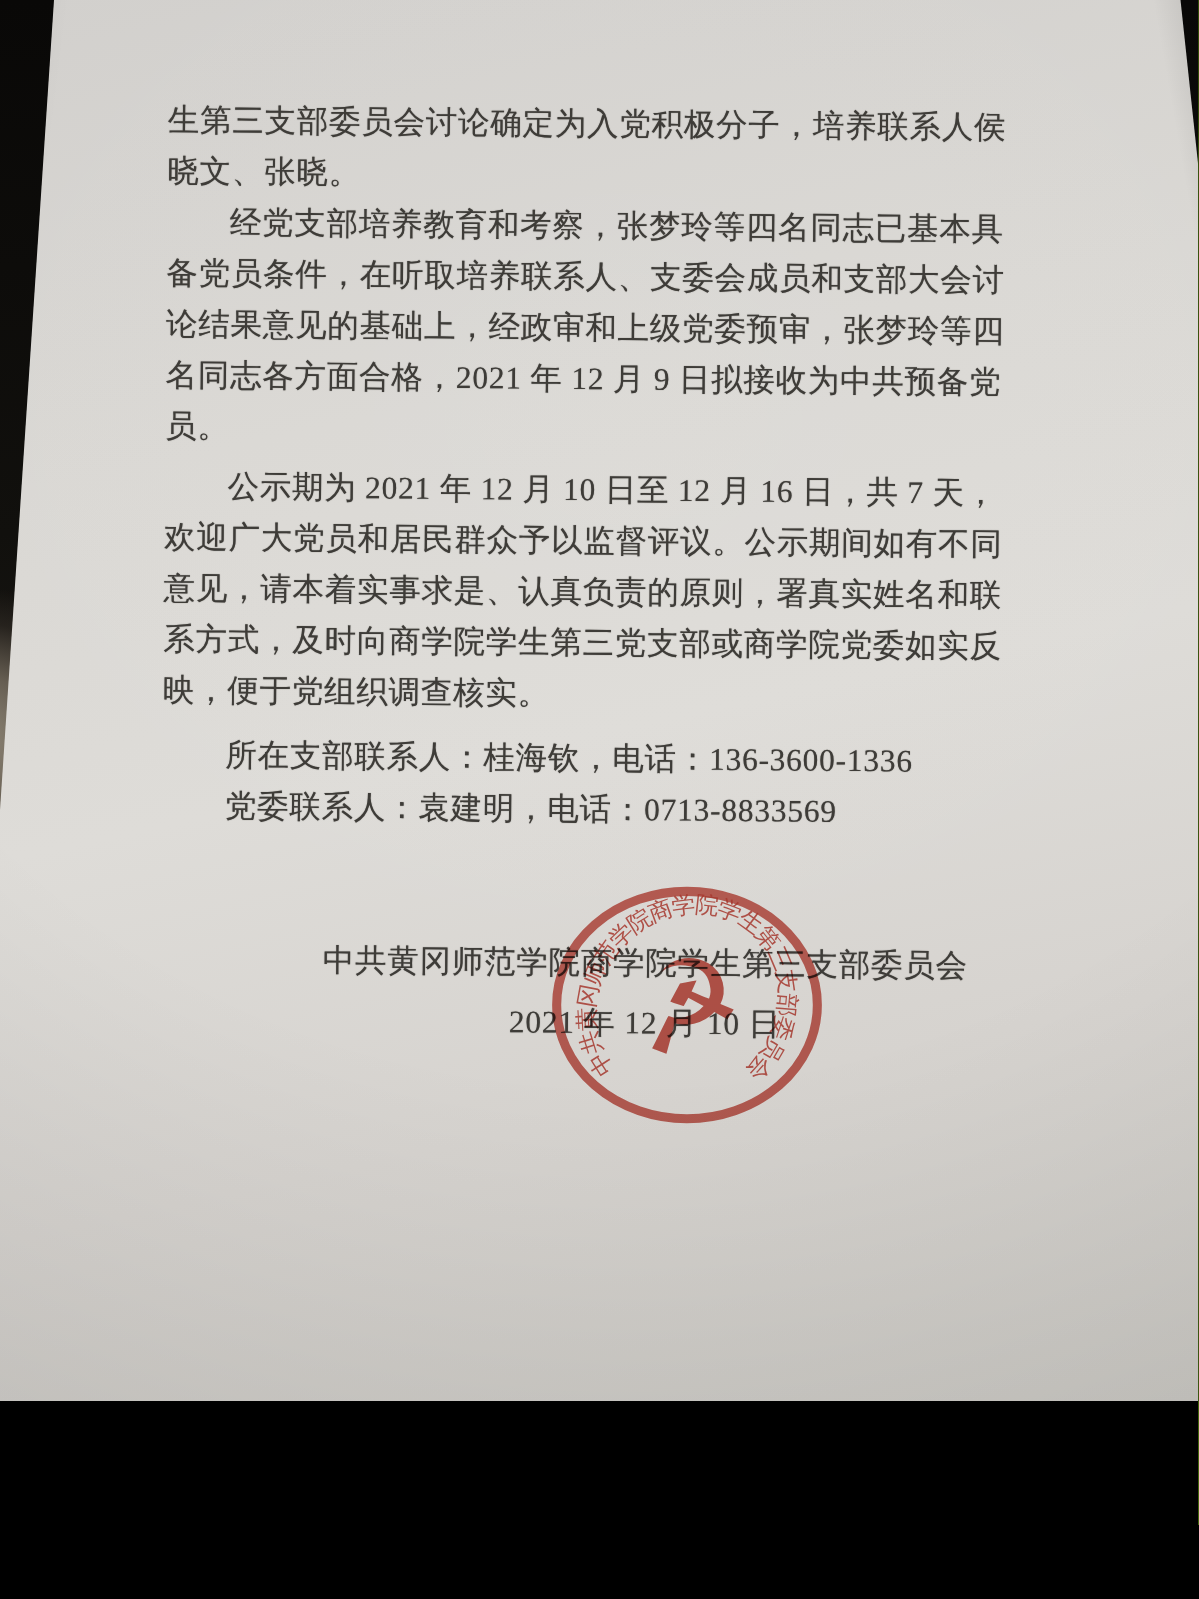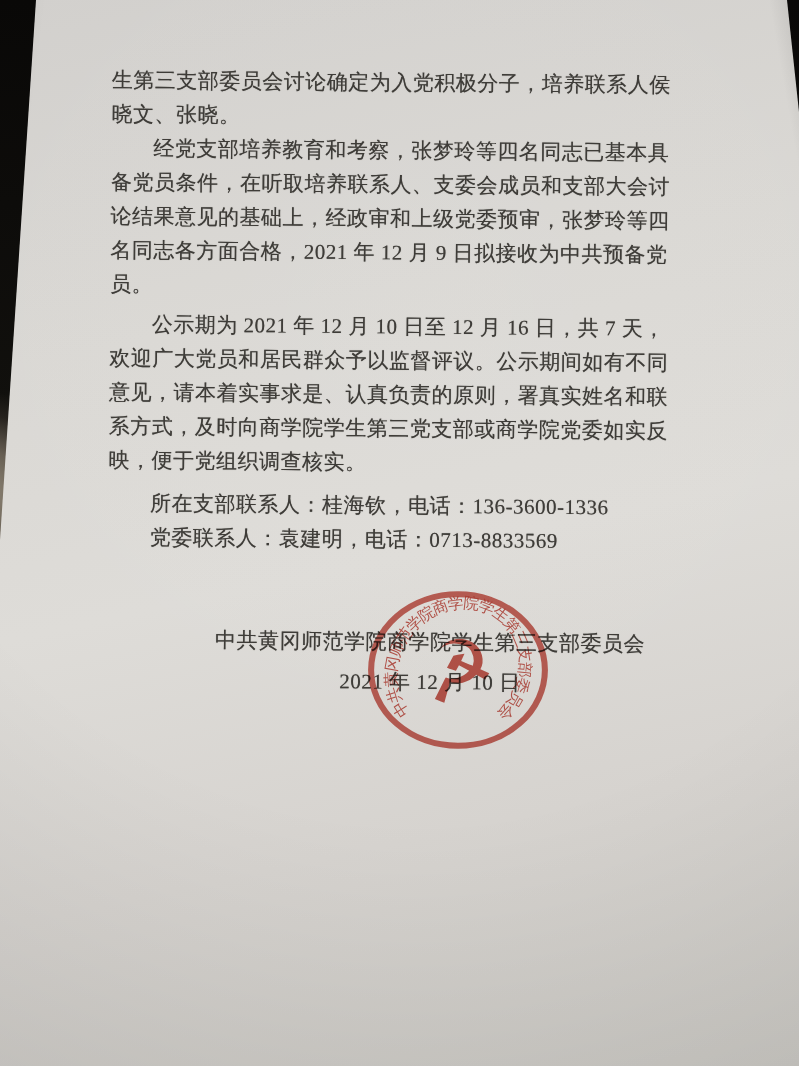--- a/index.html
+++ b/index.html
@@ -1,19 +1,19 @@
 <!DOCTYPE html>
 <html><head>
 <meta charset="utf-8">
 <style>
   html, body { margin: 0; padding: 0; background: #000; }
   .stage {
     position: relative;
     width: 799px;
-    height: 1066px;
+    height: 934px;
     overflow: hidden;
     font-family: "Liberation Serif", serif;
     background: #84cc16;
   }
   
   .bg {
     position: absolute; inset: 0;
     background:
       radial-gradient(170px 130px at -25px 495px, #968d7d 0%, #665e52 35%, rgba(48,43,37,0.65) 62%, rgba(0,0,0,0) 80%),
       linear-gradient(to bottom, #090807 0%, #11100d 38%, #1b1814 62%, #211e1a 100%);

